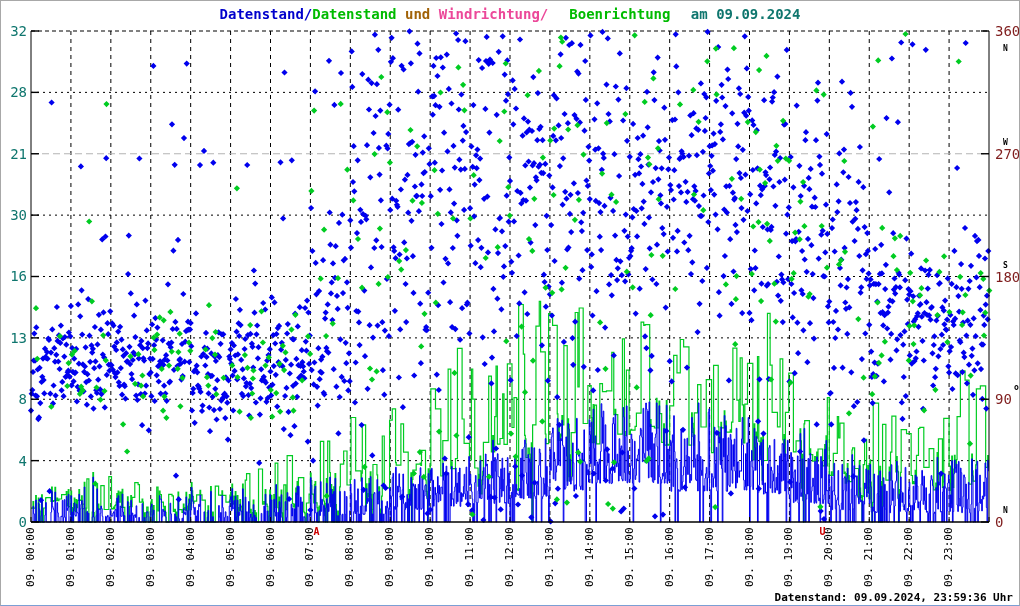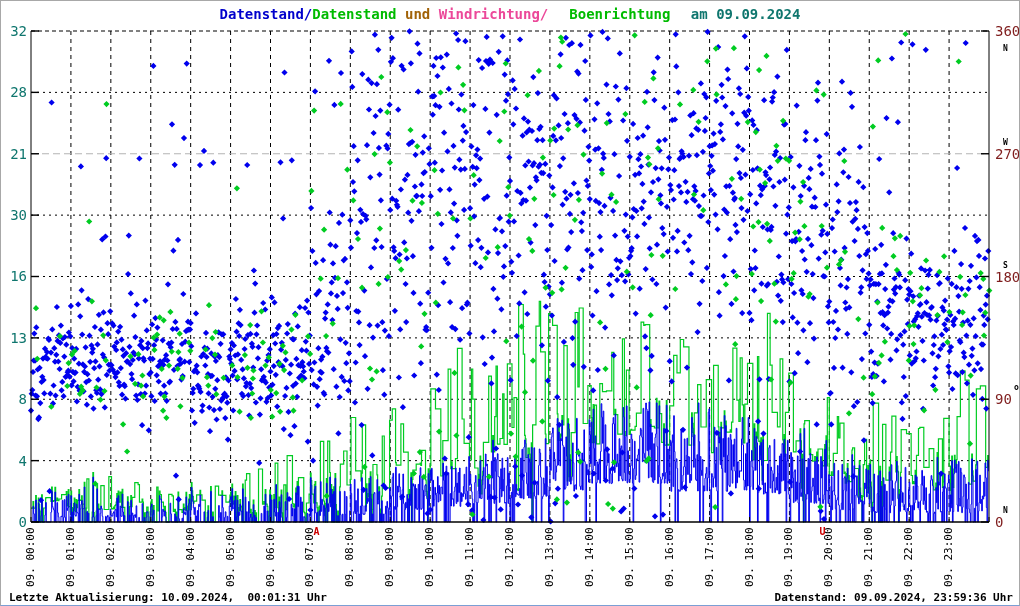--- a/index.html
+++ b/index.html
@@ -163,15 +163,14 @@
       <div class="xlab" style="left: 702.583px; top: 586px;">09. 17:00</div>
       <div class="xlab" style="left: 742.5px; top: 586px;">09. 18:00</div>
       <div class="xlab" style="left: 782.417px; top: 586px;">09. 19:00</div>
       <div class="xlab" style="left: 822.333px; top: 586px;">09. 20:00</div>
       <div class="xlab" style="left: 862.25px; top: 586px;">09. 21:00</div>
       <div class="xlab" style="left: 902.167px; top: 586px;">09. 22:00</div>
       <div class="xlab" style="left: 942.083px; top: 586px;">09. 23:00</div>
       <div class="annot" style="left: 312.404px; top: 526px; color: rgb(204, 0, 0);">A</div>
       <div class="annot" style="left: 818.548px; top: 526px; color: rgb(204, 0, 0);">U</div>
     </div>
-  <div id="footer-left" class="footer">Letzte Aktualisierung: 10.09.2024,  00:01:31 Uhr</div>
   <div id="footer-right" class="footer">Datenstand: 09.09.2024, 23:59:36 Uhr</div>
 </div>
 
 </body></html>

